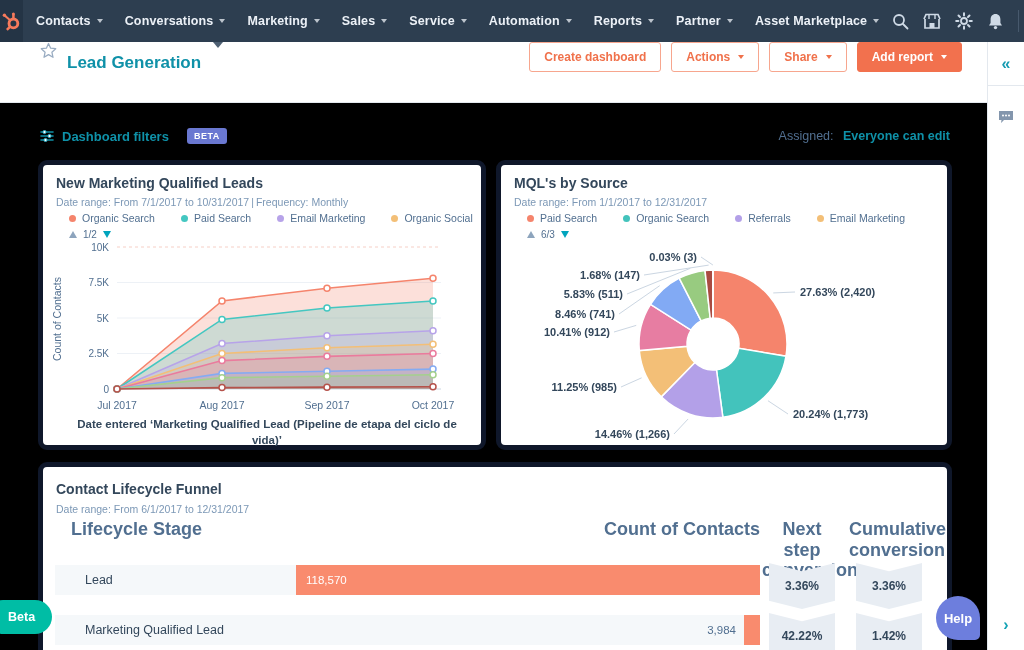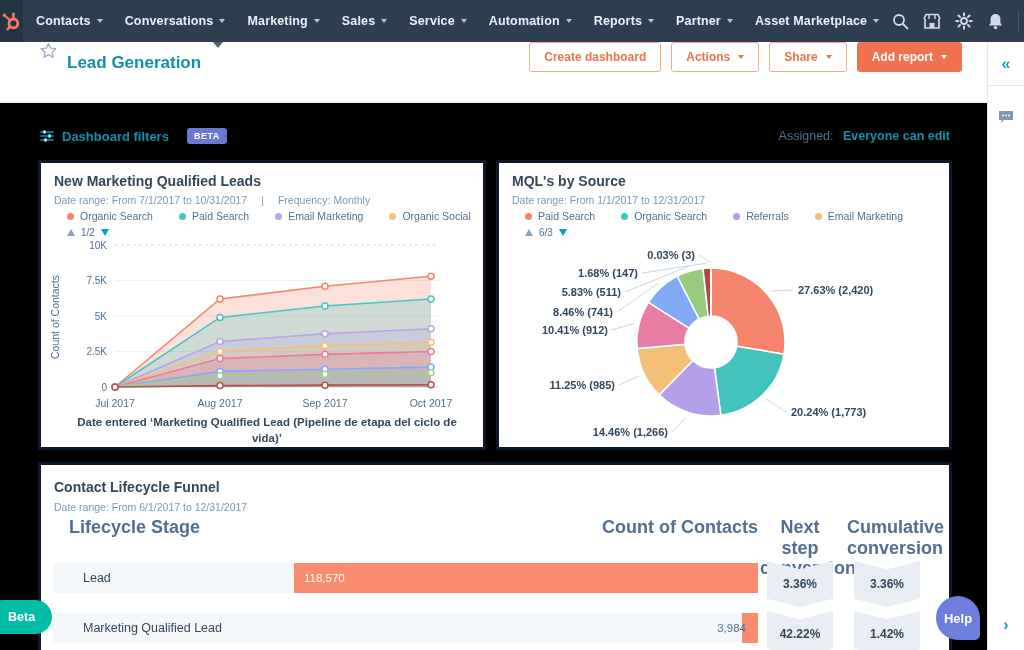--- a/index.html
+++ b/index.html
@@ -43,26 +43,26 @@
 
   
   .content{position:absolute;top:102px;left:0;right:36px;bottom:0;}
   .filters-row{position:absolute;top:26px;left:40px;right:38px;display:flex;align-items:center;}
   .filters-label{display:flex;align-items:center;gap:8px;color:#0f91a8;font-size:13px;font-weight:bold;cursor:pointer;}
   .beta-badge{background:#6a78d1;color:#fff;font-size:9px;font-weight:bold;letter-spacing:.5px;
               padding:3px 7px;border-radius:3px;margin-left:10px;}
   .assigned{margin-left:auto;font-size:12.5px;color:#516f90;}
   .assigned .link{color:#0f91a8;font-weight:bold;margin-left:6px;cursor:pointer;}
 
-  .card{position:absolute;background:#fff;border:3px solid #0f172a;border-radius:0;box-sizing:border-box;}
+  .card{position:absolute;background:#fff;border:5px solid #0f172a;border-radius:9px;box-sizing:border-box;}
   .card1{top:58px;left:38px;width:448px;height:290px;}
   .card2{top:58px;left:496px;width:456px;height:290px;}
   .card3{top:360px;left:38px;width:914px;height:300px;}
   .card-title{position:absolute;top:10px;left:13px;font-size:14px;font-weight:bold;color:#33475b;}
-  .card-meta{position:absolute;top:31px;left:13px;font-size:10.5px;color:#7c98b6;display:flex;gap:14px;}
+  .card-meta{position:absolute;top:31px;left:13px;font-size:10.5px;color:#7c98b6;display:flex;gap:2px;}
   .legend{position:absolute;top:47px;left:26px;display:flex;gap:26px;}
   .legend-item{display:flex;align-items:center;gap:6px;font-size:10.5px;color:#516f90;cursor:pointer;}
   .dot{width:7px;height:7px;border-radius:50%;flex:none;}
   .pager{position:absolute;top:64px;left:26px;display:flex;align-items:center;gap:6px;font-size:10px;color:#516f90;}
   .tri-up{width:0;height:0;border-left:4.5px solid transparent;border-right:4.5px solid transparent;
           border-bottom:7px solid #8da4bd;cursor:pointer;}
   .tri-dn{width:0;height:0;border-left:4.5px solid transparent;border-right:4.5px solid transparent;
           border-top:7px solid #00a4bd;cursor:pointer;}
   .tick{font-size:10px;fill:#516f90;}
   .tick2{font-size:10.5px;fill:#516f90;}
@@ -431,21 +431,21 @@
         <span class="f-label">Lead</span>
         <div class="f-bararea">
           <div class="f-bar" style="width: 464px;"></div>
           <span class="f-count inside" style="left: 10px;">118,570</span>
         </div>
       </div>
       <div class="f-row f-row2">
         <span class="f-label">Marketing Qualified Lead</span>
         <div class="f-bararea">
           <div class="f-bar" style="width: 16px;"></div>
-          <span class="f-count outside" style="right: 12px; text-align: center;">3,984</span>
+          <span class="f-count outside" style="right: 24px; text-align: center;">3,984</span>
         </div>
       </div>
 
       <div class="f-badge" style="left:726px;top:96px">3.36%</div>
       <div class="f-badge" style="left:813px;top:96px">3.36%</div>
       <div class="f-badge" style="left:726px;top:146px">42.22%</div>
       <div class="f-badge" style="left:813px;top:146px">1.42%</div>
     </section>
   </main>
 

